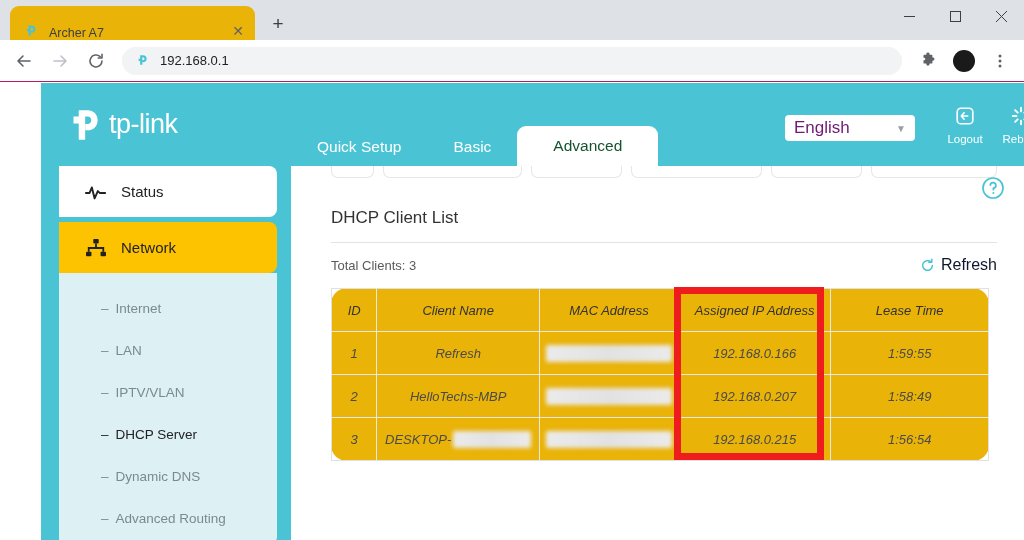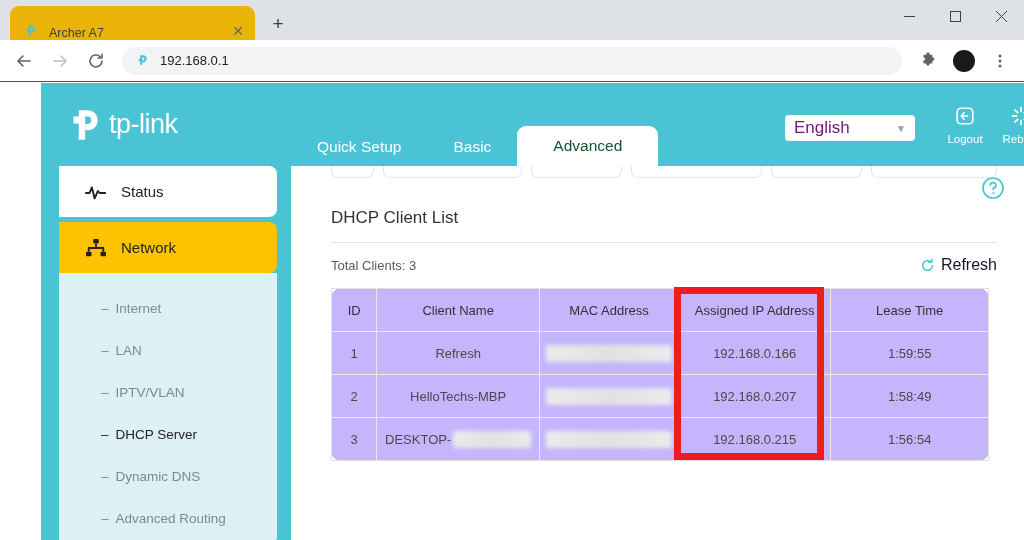--- a/index.html
+++ b/index.html
@@ -188,22 +188,22 @@
   .total-clients { font-size: 13px; color: #5a5a5a; }
   .refresh {
     display: flex; align-items: center; color: #0f172a; font-size: 16px;
   }
   .refresh-ico { width: 15px; height: 15px; margin-right: 6px; display: flex; }
 
   
   .tbl-wrap { margin-top: 14px; position: relative; }
   table.dhcp {
     width: 658px; border-collapse: collapse;
-    border: 1px solid #e0e0e0; border-radius: 10px;
-    table-layout: fixed; background: #c4b5fd;
+    border: 1px solid #e0e0e0; border-radius: 16px;
+    table-layout: fixed; background: #eab308; font-style: italic;
   }
   table.dhcp th, table.dhcp td {
     height: 43px; font-size: 13px; font-weight: 400;
     color: #4a4a4a; text-align: center;
     border-bottom: 1px solid #e8e8e8; border-right: 1px solid #e8e8e8;
     overflow: hidden; white-space: nowrap;
   }
   table.dhcp th { color: #333333; }
   table.dhcp th:last-child, table.dhcp td:last-child { border-right: none; }
   table.dhcp tr:last-child td { border-bottom: none; }

